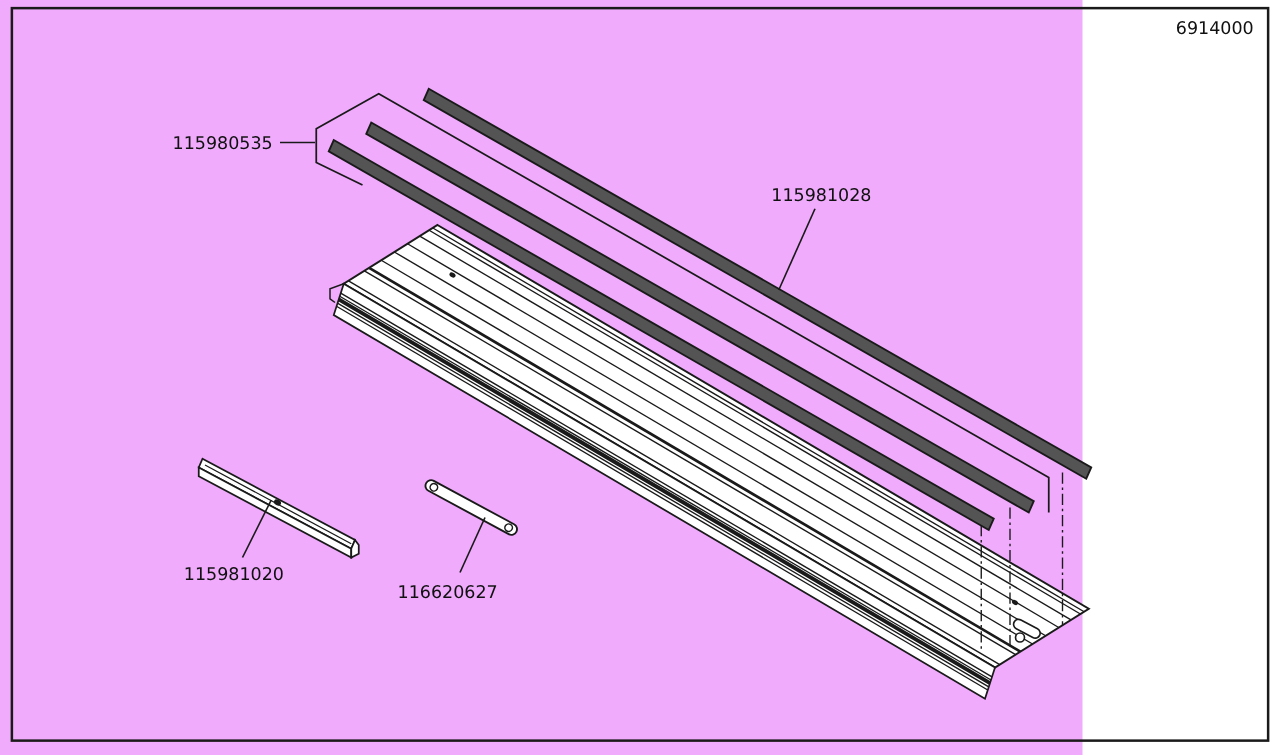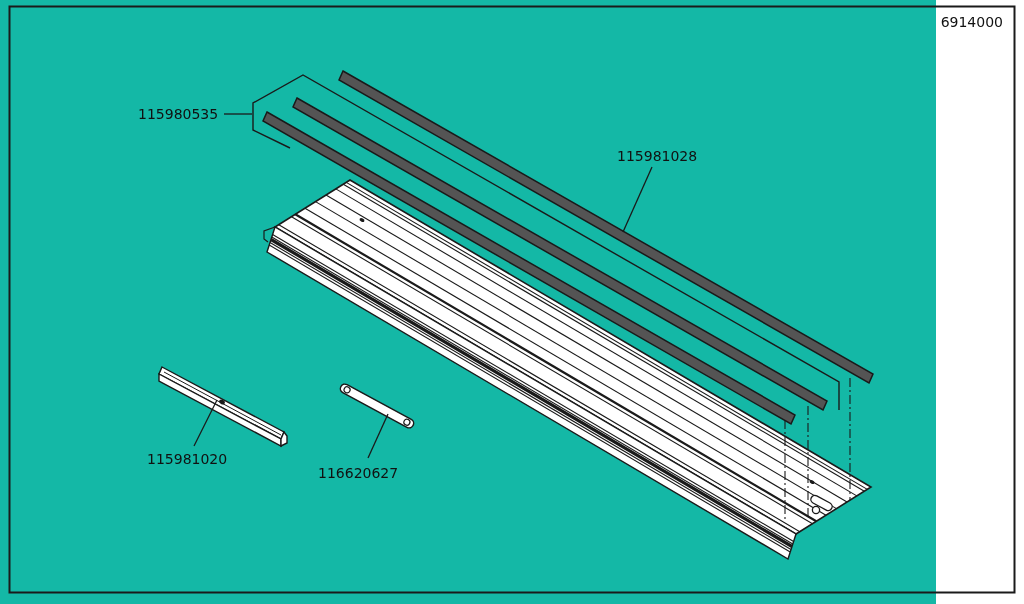--- a/index.html
+++ b/index.html
@@ -6,23 +6,23 @@
     margin: 0;
     padding: 0;
     background: #ffffff;
     width: 1024px;
     height: 604px;
     overflow: hidden;
     font-family: "DejaVu Sans", "Liberation Sans", sans-serif;
   }
   #stage {
     position: relative;
-    width: 936px;
+    width: 866px;
     height: 604px;
-    background: #14b8a6;
+    background: #f0abfc;
   }
   svg { display: block; }
   text {
     font-family: "DejaVu Sans", "Liberation Sans", sans-serif;
     font-size: 14px;
     fill: #111111;
   }
 </style>
 </head>
 <body>

